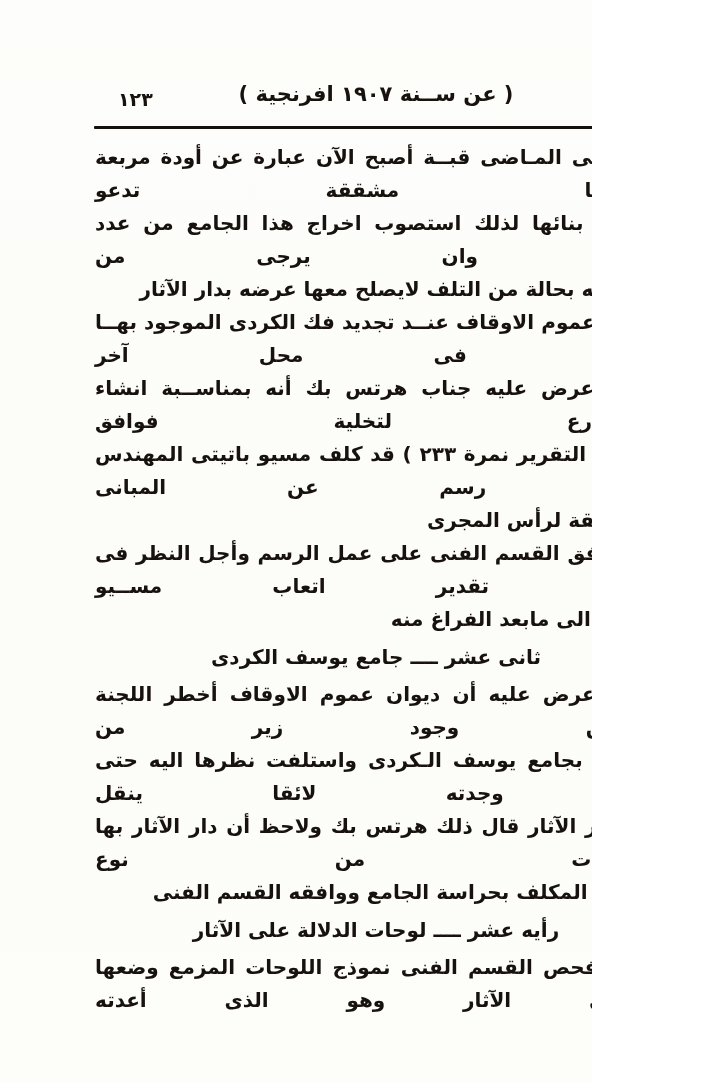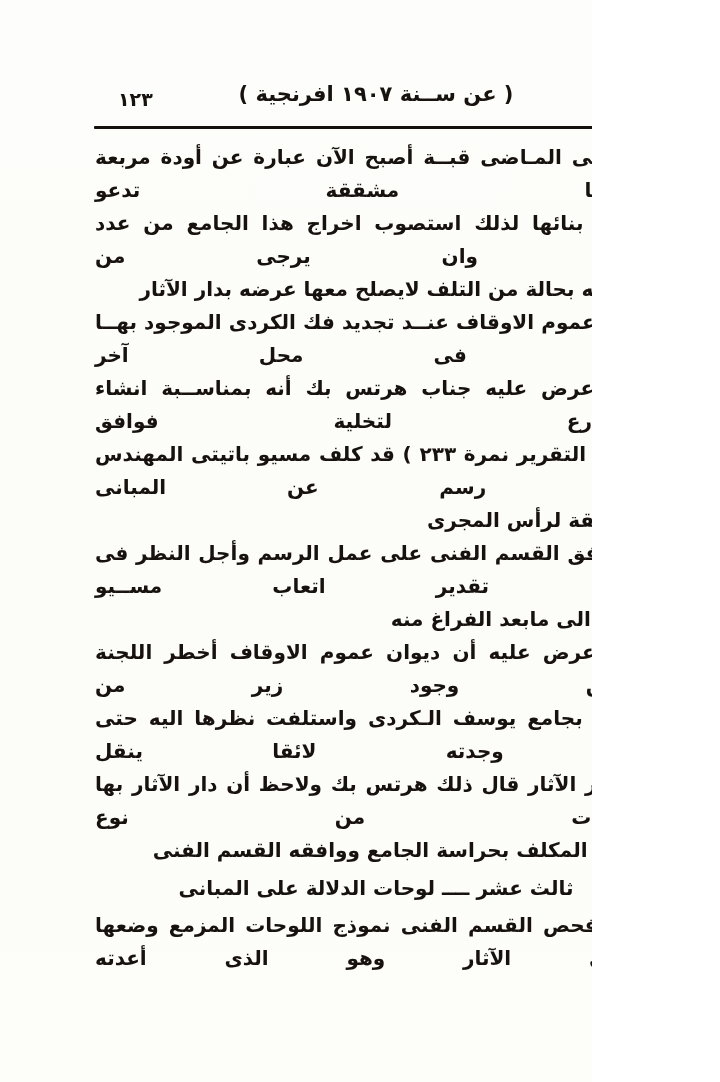--- a/index.html
+++ b/index.html
@@ -84,24 +84,25 @@
       </div>
       <div>
         <div class="text-line indent">ثم عرض عليه جناب هرتس بك أنه بمناســبة انشاء شوارع لتخلية فوافق</div>
         <div class="text-line">( راجع التقرير نمرة ٢٣٣ ) قد كلف مسيو باتيتى المهندس بعمل رسم عن المبانى</div>
         <div class="text-line last">الملاصقة لرأس المجرى</div>
       </div>
       <div>
         <div class="text-line indent">فوافق القسم الفنى على عمل الرسم وأجل النظر فى أمر تقدير اتعاب مســيو</div>
         <div class="text-line last">باتيتى الى مابعد الفراغ منه</div>
       </div>
+      <div class="section-heading">ثانى عشر ــــ جامع يوسف الكردى</div>
       <div>
         <div class="text-line indent">ثم عرض عليه أن ديوان عموم الاوقاف أخطر اللجنة عــن وجود زير من</div>
         <div class="text-line">الرخام بجامع يوسف الـكردى واستلفت نظرها اليه حتى اذا وجدته لائقا ينقل</div>
         <div class="text-line">الى دار الآثار قال ذلك هرتس بك ولاحظ أن دار الآثار بها نموذجات من نوع</div>
         <div class="text-line last">للخادم المكلف بحراسة الجامع ووافقه القسم الفنى</div>
       </div>
-      <div class="section-heading">ثالث عشر ــــ لوحات الدلالة على المبانى</div>
+      <div class="section-heading">رأيه عشر ــــ لوحات الدلالة على الآثار</div>
       <div>
         <div class="text-line indent">ثم فحص القسم الفنى نموذج اللوحات المزمع وضعها على الآثار وهو الذى أعدته</div>
       </div>
     </div>
 </div>
 
 </body></html>

